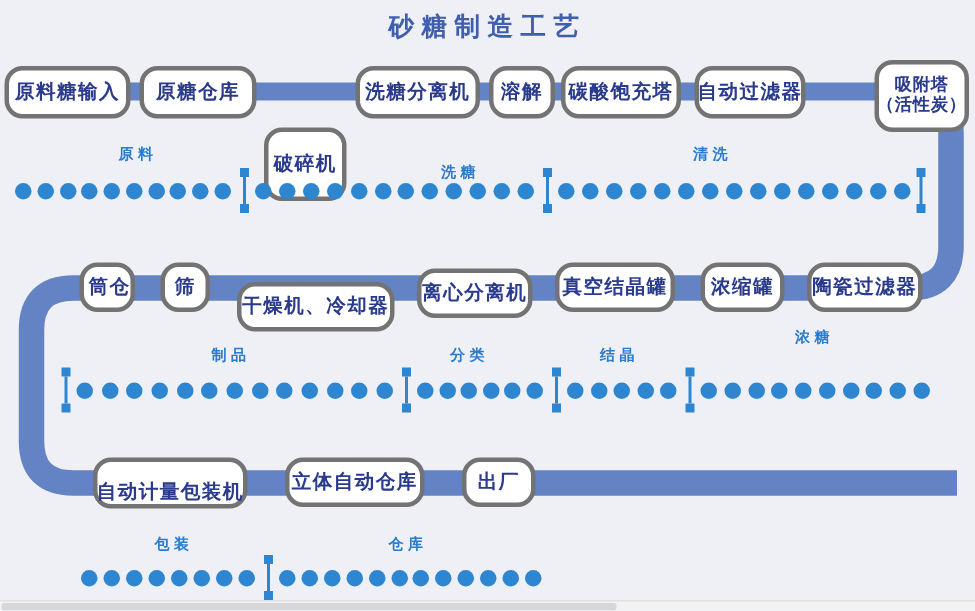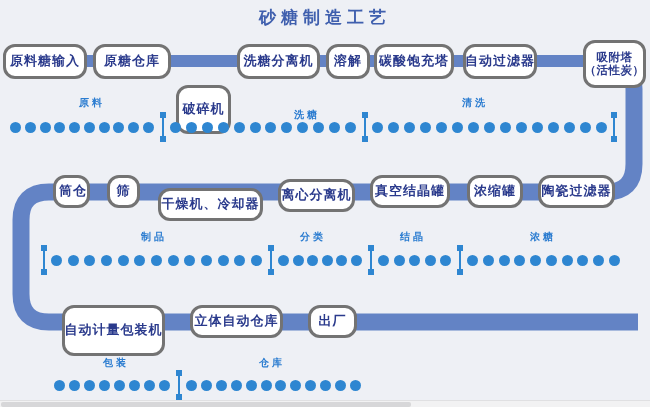--- a/index.html
+++ b/index.html
@@ -78,21 +78,21 @@
       </div>
       <div class="pbox" style="left: 370px; top: 175px; width: 80px; height: 33px;">
         <div>真空结晶罐</div>
       </div>
       <div class="pbox" style="left: 467px; top: 175px; width: 56px; height: 33px;">
         <div>浓缩罐</div>
       </div>
       <div class="pbox" style="left: 538px; top: 175px; width: 77px; height: 33px;">
         <div>陶瓷过滤器</div>
       </div>
-      <div class="pbox" style="left: 62px; top: 305px; width: 103px; height: 51px;">
+      <div class="pbox" style="left: 62px; top: 305px; width: 103px; height: 34px; justify-content: flex-end;">
         <div>自动计量包装机</div>
       </div>
       <div class="pbox" style="left: 190px; top: 305px; width: 93px; height: 33px;">
         <div>立体自动仓库</div>
       </div>
       <div class="pbox" style="left: 308px; top: 305px; width: 49px; height: 33px;">
         <div>出厂</div>
       </div>
     </div>
   <div id="ruler-layer">
@@ -153,21 +153,21 @@
         <span class="handle"></span>
       </div>
       <div class="divider" style="left: 610px; top: 112px;">
         <span class="handle"></span>
         <span class="dline"></span>
         <span class="handle"></span>
       </div>
       <div class="seclabel" style="left: 154px; top: 230px;">制品</div>
       <div class="seclabel" style="left: 313px; top: 230px;">分类</div>
       <div class="seclabel" style="left: 413px; top: 230px;">结晶</div>
-      <div class="seclabel" style="left: 543px; top: 230px;">浓糖</div>
+      <div class="seclabel" style="left: 543px; top: 218px;">浓糖</div>
       <div class="dotseg" style="left: 51px; top: 254.5px; width: 211px;">
         <span class="dot"></span>
         <span class="dot"></span>
         <span class="dot"></span>
         <span class="dot"></span>
         <span class="dot"></span>
         <span class="dot"></span>
         <span class="dot"></span>
         <span class="dot"></span>
         <span class="dot"></span>

